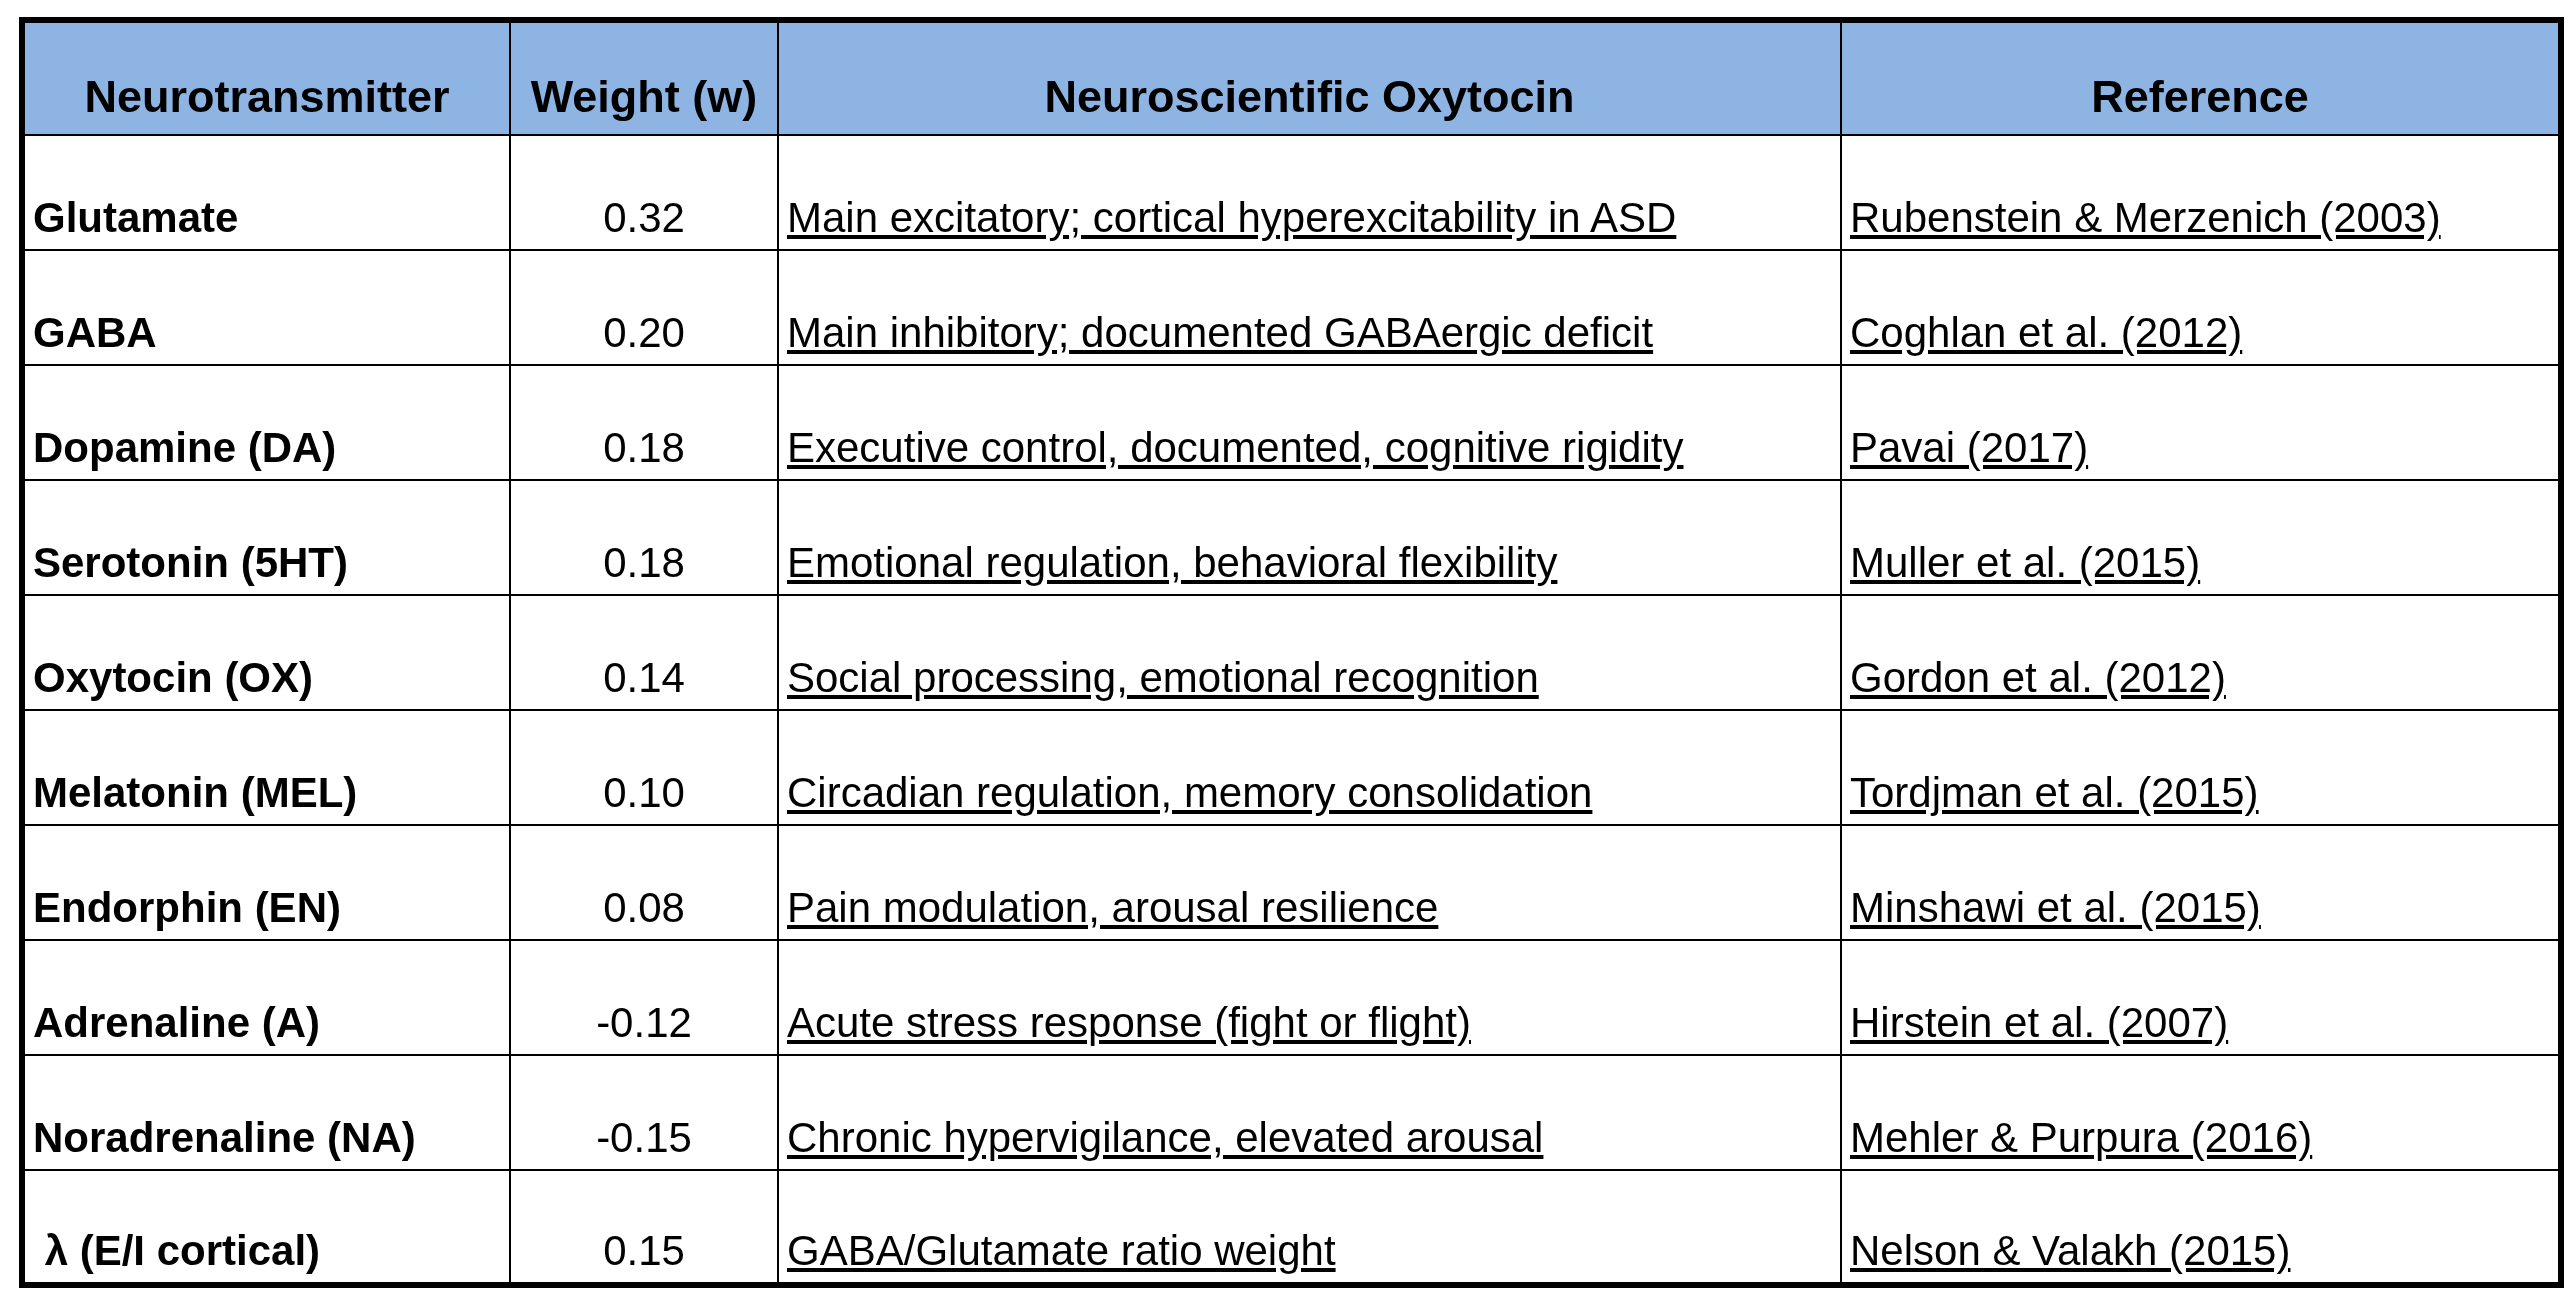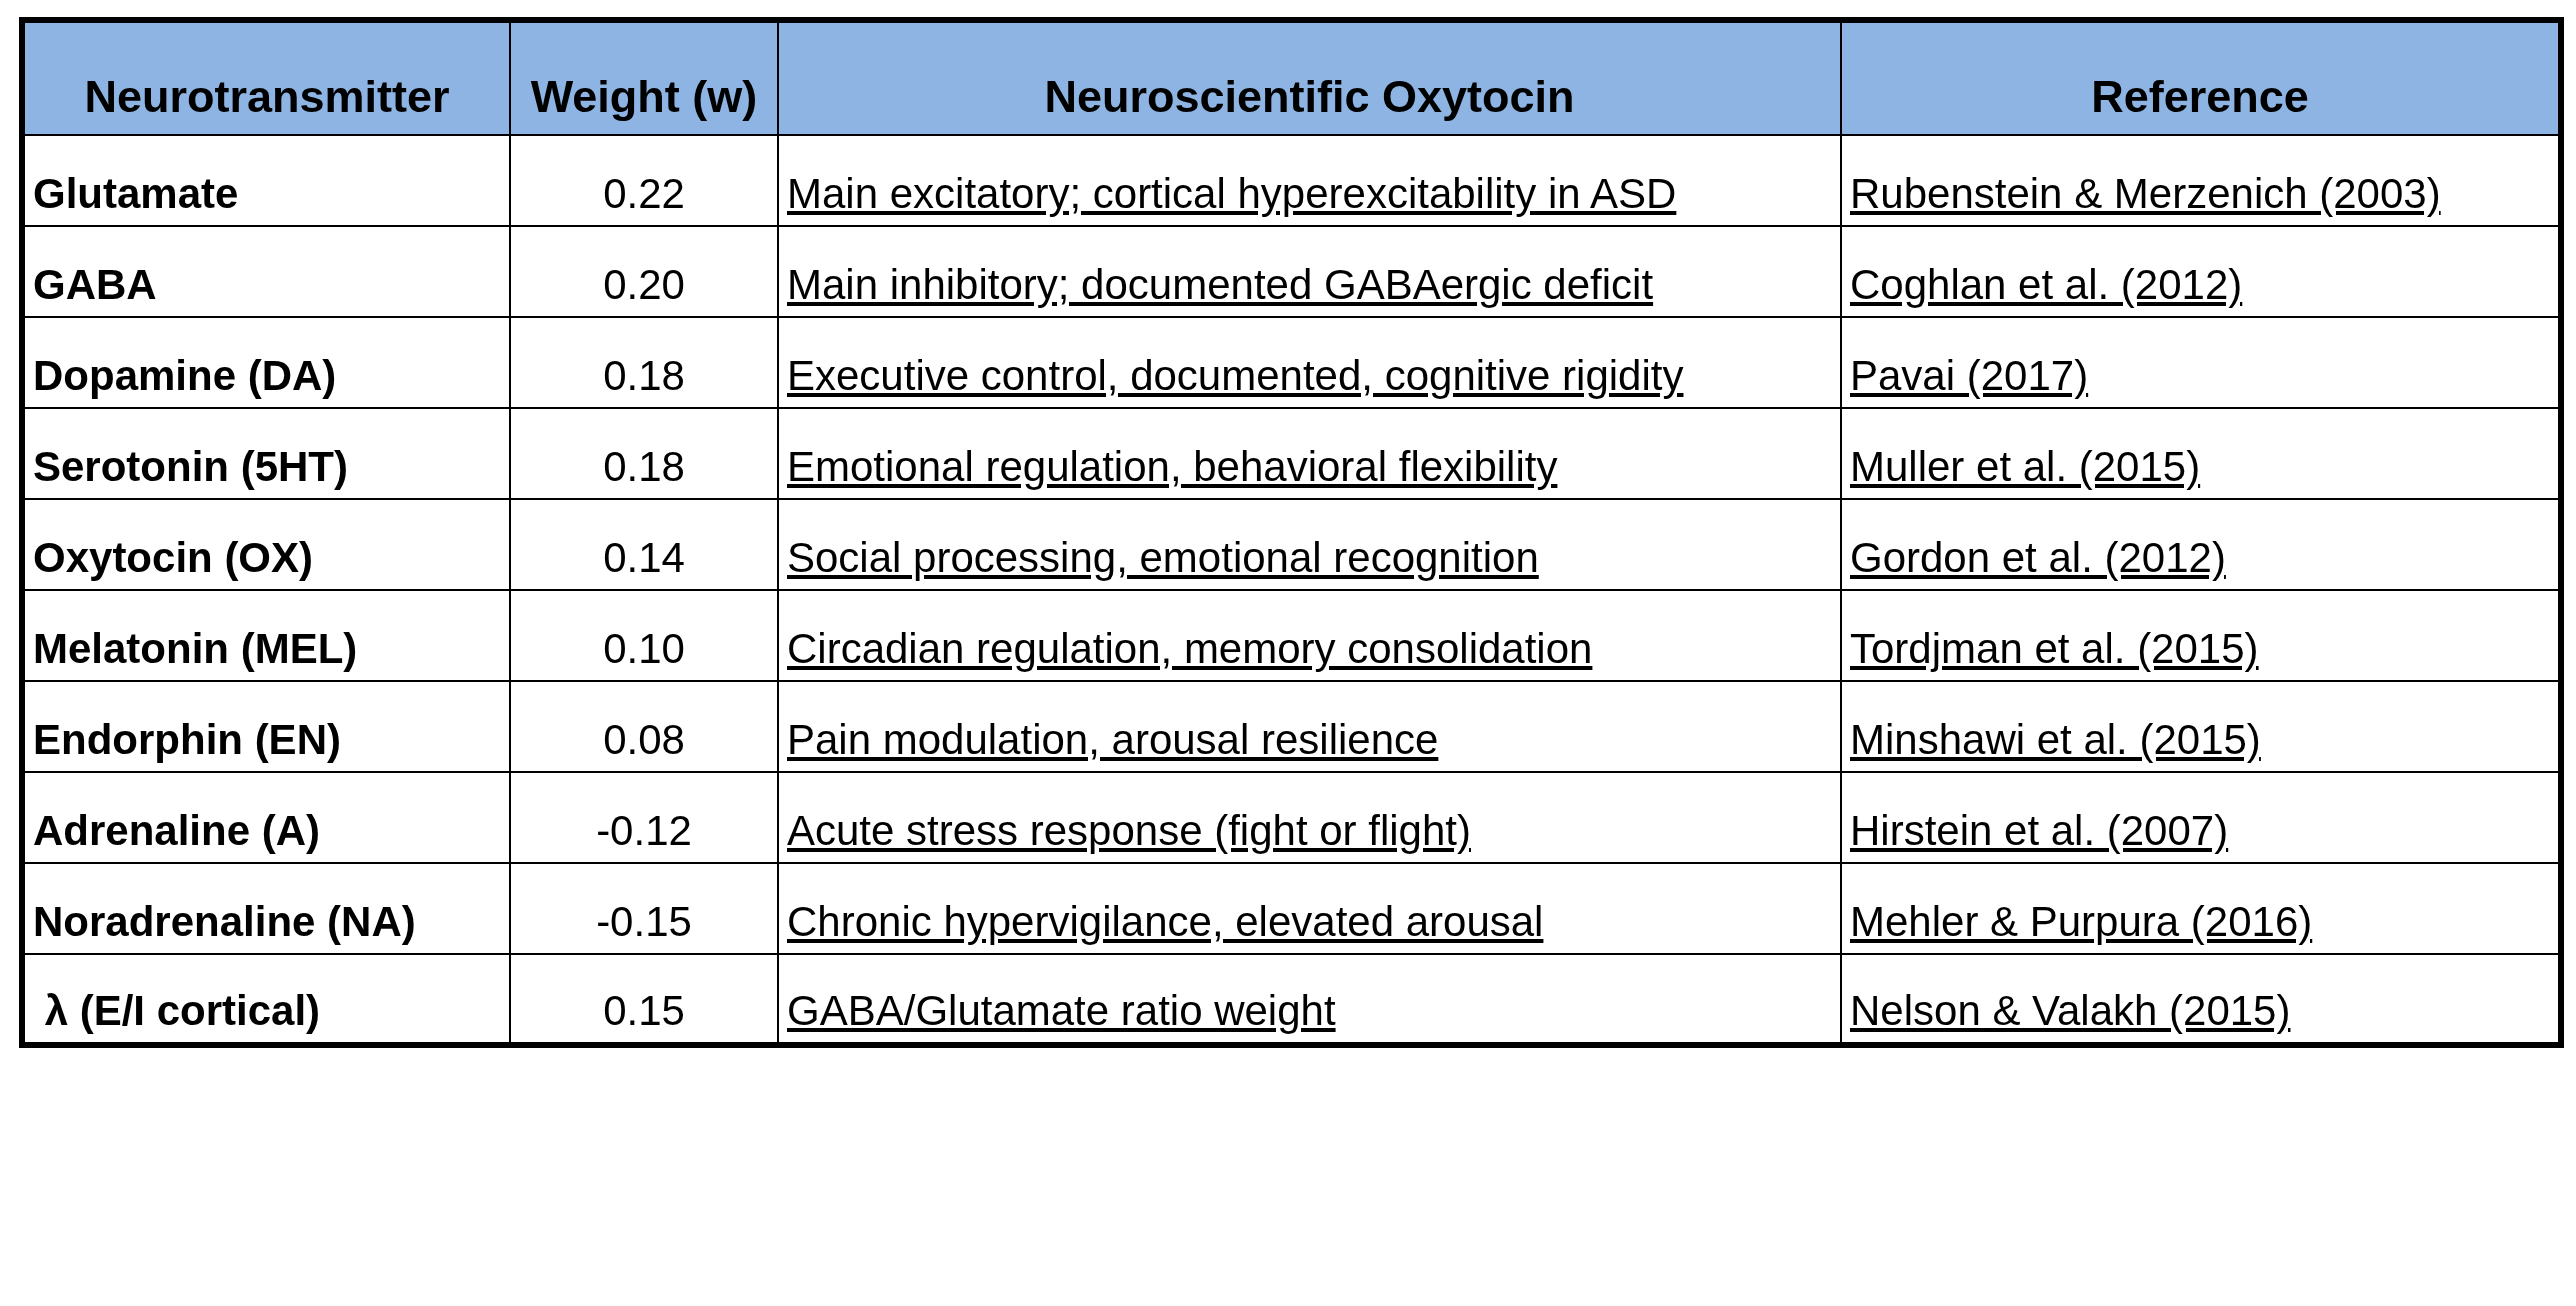--- a/index.html
+++ b/index.html
@@ -27,21 +27,21 @@
   table.nt-table th,
   table.nt-table td {
     border: 2.7px solid #000000;
     vertical-align: bottom;
     overflow: hidden;
   }
   tr.header-row {
     height: 115px;
   }
   tr.data-row {
-    height: 91px;
+    height: 115px;
   }
   th.col-header {
     background: #8DB4E2;
     font-weight: bold;
     font-size: 45px;
     text-align: center;
     padding: 0 6.7px 10.7px 6.7px;
     border-bottom: 4px solid #000000;
     white-space: nowrap;
   }
@@ -82,21 +82,21 @@
       <tr class="header-row">
         <th class="col-header">Neurotransmitter</th>
         <th class="col-header">Weight (w)</th>
         <th class="col-header">Neuroscientific Oxytocin</th>
         <th class="col-header">Reference</th>
       </tr>
     </thead>
     <tbody>
       <tr class="data-row">
         <td class="cell-name">Glutamate</td>
-        <td class="cell-weight">0.22</td>
+        <td class="cell-weight">0.32</td>
         <td class="cell-rationale">Main excitatory; cortical hyperexcitability in ASD</td>
         <td class="cell-reference">Rubenstein &amp; Merzenich (2003)</td>
       </tr>
       <tr class="data-row">
         <td class="cell-name">GABA</td>
         <td class="cell-weight">0.20</td>
         <td class="cell-rationale">Main inhibitory; documented GABAergic deficit</td>
         <td class="cell-reference">Coghlan et al. (2012)</td>
       </tr>
       <tr class="data-row">

